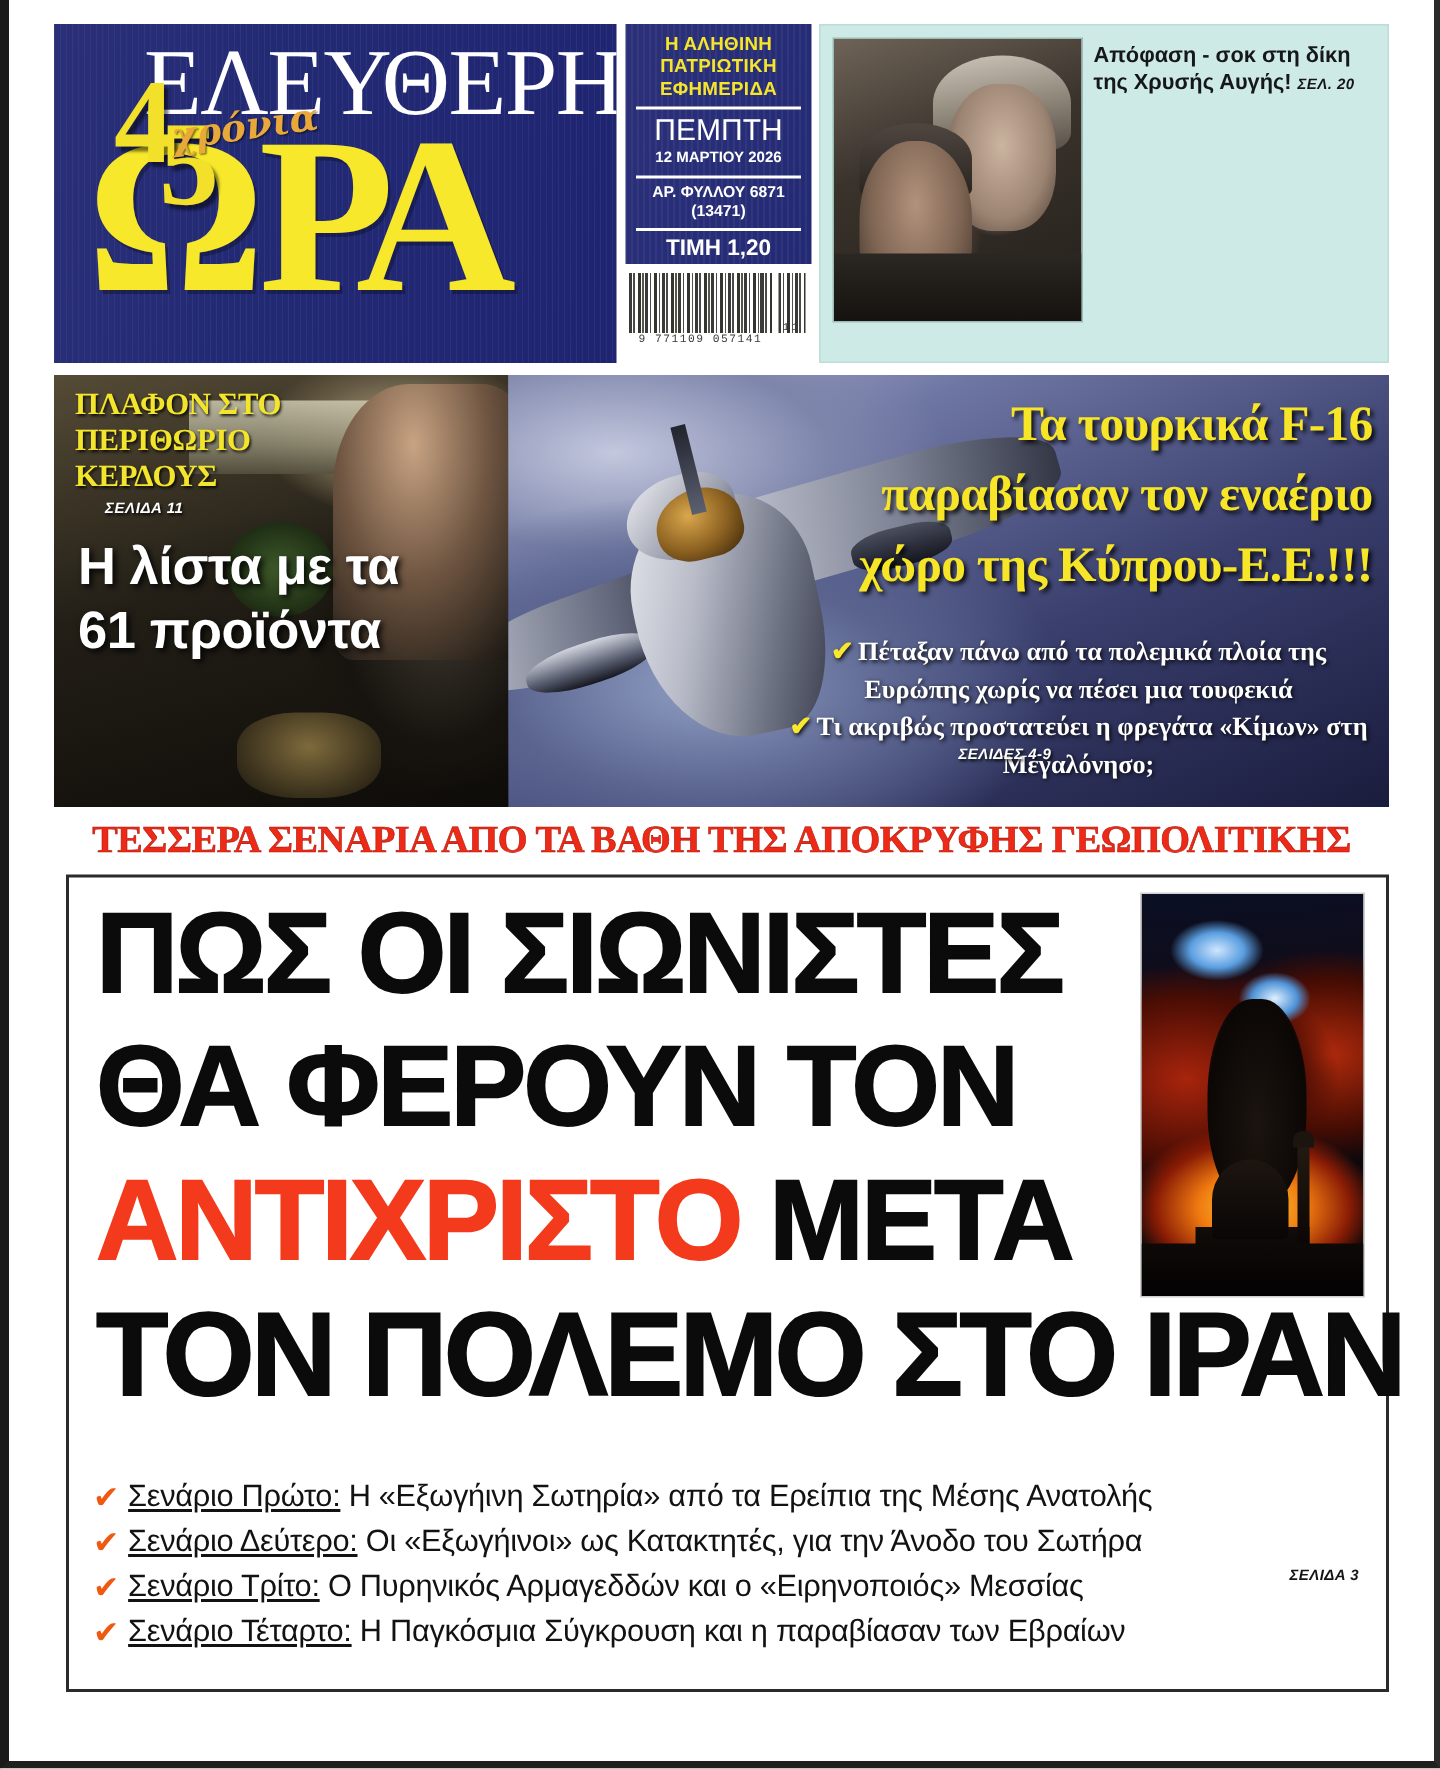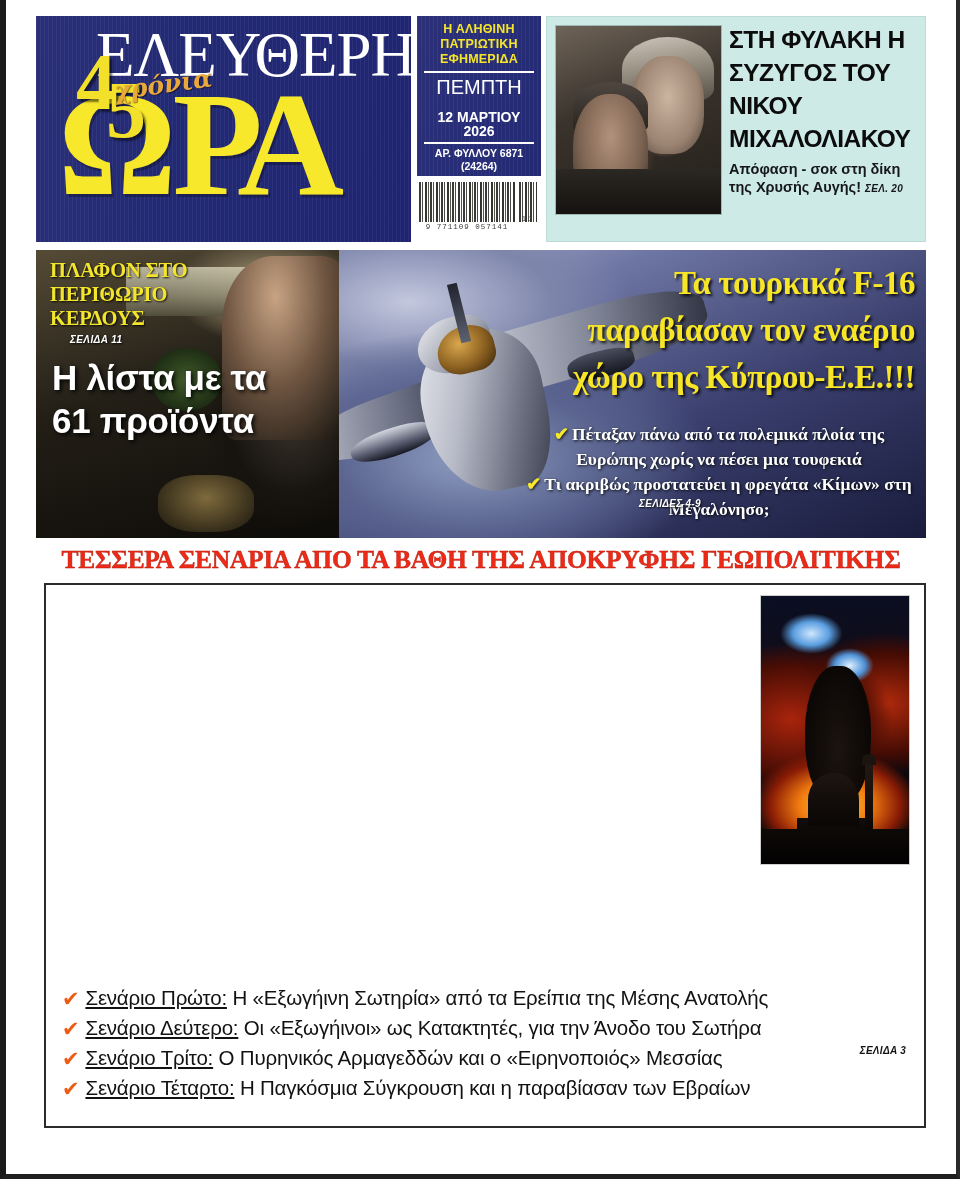--- a/index.html
+++ b/index.html
@@ -66,21 +66,21 @@
   .info-blue:before{
     content:"";position:absolute;inset:0;
     background:repeating-linear-gradient(90deg,rgba(255,255,255,.05) 0 1px,rgba(0,0,0,0) 1px 4px);
   }
   .info-tag{
     position:relative;color:#f5e52c;font-weight:700;font-size:12.5px;line-height:15px;
     letter-spacing:.2px;
   }
   .info-rule{position:relative;height:2px;background:#ffffff;margin:4px 3px 3px 3px;}
   .info-day{position:relative;color:#ffffff;font-size:20px;line-height:22px;font-weight:400;}
-  .info-date{position:relative;color:#ffffff;font-size:14px;line-height:14px;font-weight:700;margin-top:12px;}
+  .info-date{position:relative;color:#ffffff;font-size:10px;line-height:14px;font-weight:700;margin-top:1px;}
   .info-issue{position:relative;color:#ffffff;font-size:10.5px;line-height:13px;font-weight:700;}
   .info-price{position:relative;color:#ffffff;font-size:15px;line-height:18px;font-weight:700;margin-top:2px;}
   .barcode-wrap{
     position:absolute;left:2px;top:166px;width:120px;height:58px;background:#ffffff;
     display:flex;align-items:flex-start;gap:4px;
   }
   .bc-main{position:relative;width:96px;height:48px;}
   .bc-add{position:relative;width:18px;height:40px;}
   .bc-bars{position:absolute;left:0;top:0;right:0;height:40px;
     background:repeating-linear-gradient(90deg,
@@ -288,21 +288,21 @@
       <div class="mast-bottom">ΩΡΑ</div>
     </div>
 
     <div class="info-col">
       <div class="info-blue">
         <div class="info-tag">Η ΑΛΗΘΙΝΗ ΠΑΤΡΙΩΤΙΚΗ ΕΦΗΜΕΡΙΔΑ</div>
         <div class="info-rule"></div>
         <div class="info-day">ΠΕΜΠΤΗ</div>
         <div class="info-date">12 ΜΑΡΤΙΟΥ 2026</div>
         <div class="info-rule"></div>
-        <div class="info-issue">ΑΡ. ΦΥΛΛΟΥ 6871 (24264)</div>
+        <div class="info-issue">ΑΡ. ΦΥΛΛΟΥ 6871 (13471)</div>
         <div class="info-rule"></div>
         <div class="info-price">ΤΙΜΗ 1,20 ΕΥΡΩ</div>
       </div>
       <div class="barcode-wrap">
         <div class="bc-main">
           <div class="bc-bars"></div>
           <div class="bc-num">9 771109 057141</div>
         </div>
         <div class="bc-add">
           <div class="bc-bars"></div>
@@ -313,21 +313,20 @@
 
     <div class="teaser">
       <div class="teaser-photo">
         <div class="hair-b"></div>
           <div class="head-b"></div>
         <div class="hair-a"></div>
           <div class="head-a"></div>
         <div class="suit"></div>
       </div>
       <div class="teaser-text">
-        <div class="teaser-head">ΣΤΗ ΦΥΛΑΚΗ Η ΣΥΖΥΓΟΣ ΤΟΥ ΝΙΚΟΥ ΜΙΧΑΛΟΛΙΑΚΟΥ</div>
         <div class="teaser-sub">
           <span>Απόφαση - σοκ στη δίκη</span><br>
           <span>της Χρυσής Αυγής!</span>
           <span class="teaser-sel">ΣΕΛ. 20</span>
         </div>
       </div>
     </div>
   </div>
 
   <div class="row2">
@@ -367,20 +366,26 @@
   <div class="mainbox">
 
     <div class="fire">
       <div class="smoke"></div>
       <div class="domebase"></div>
       <div class="dome"></div>
       <div class="minaret"></div>
       <div class="ground"></div>
     </div>
 
+    <div class="headline">
+      <div class="hl l1">ΠΩΣ ΟΙ ΣΙΩΝΙΣΤΕΣ</div>
+      <div class="hl l2">ΘΑ ΦΕΡΟΥΝ ΤΟΝ</div>
+      <div class="hl l3"><span class="red">ΑΝΤΙΧΡΙΣΤΟ</span><span> ΜΕΤΑ</span></div>
+      <div class="hl l4">ΤΟΝ ΠΟΛΕΜΟ ΣΤΟ ΙΡΑΝ</div>
+    </div>
 
     <div class="scenarios">
       <div class="scen">
         <span class="tick">✔</span>
         <span><span class="lead">Σενάριο Πρώτο:</span><span class="rest"> Η «Εξωγήινη Σωτηρία» από τα Ερείπια της Μέσης Ανατολής</span></span>
       </div>
       <div class="scen">
         <span class="tick">✔</span>
         <span><span class="lead">Σενάριο Δεύτερο:</span><span class="rest"> Οι «Εξωγήινοι» ως Κατακτητές, για την Άνοδο του Σωτήρα</span></span>
       </div>

